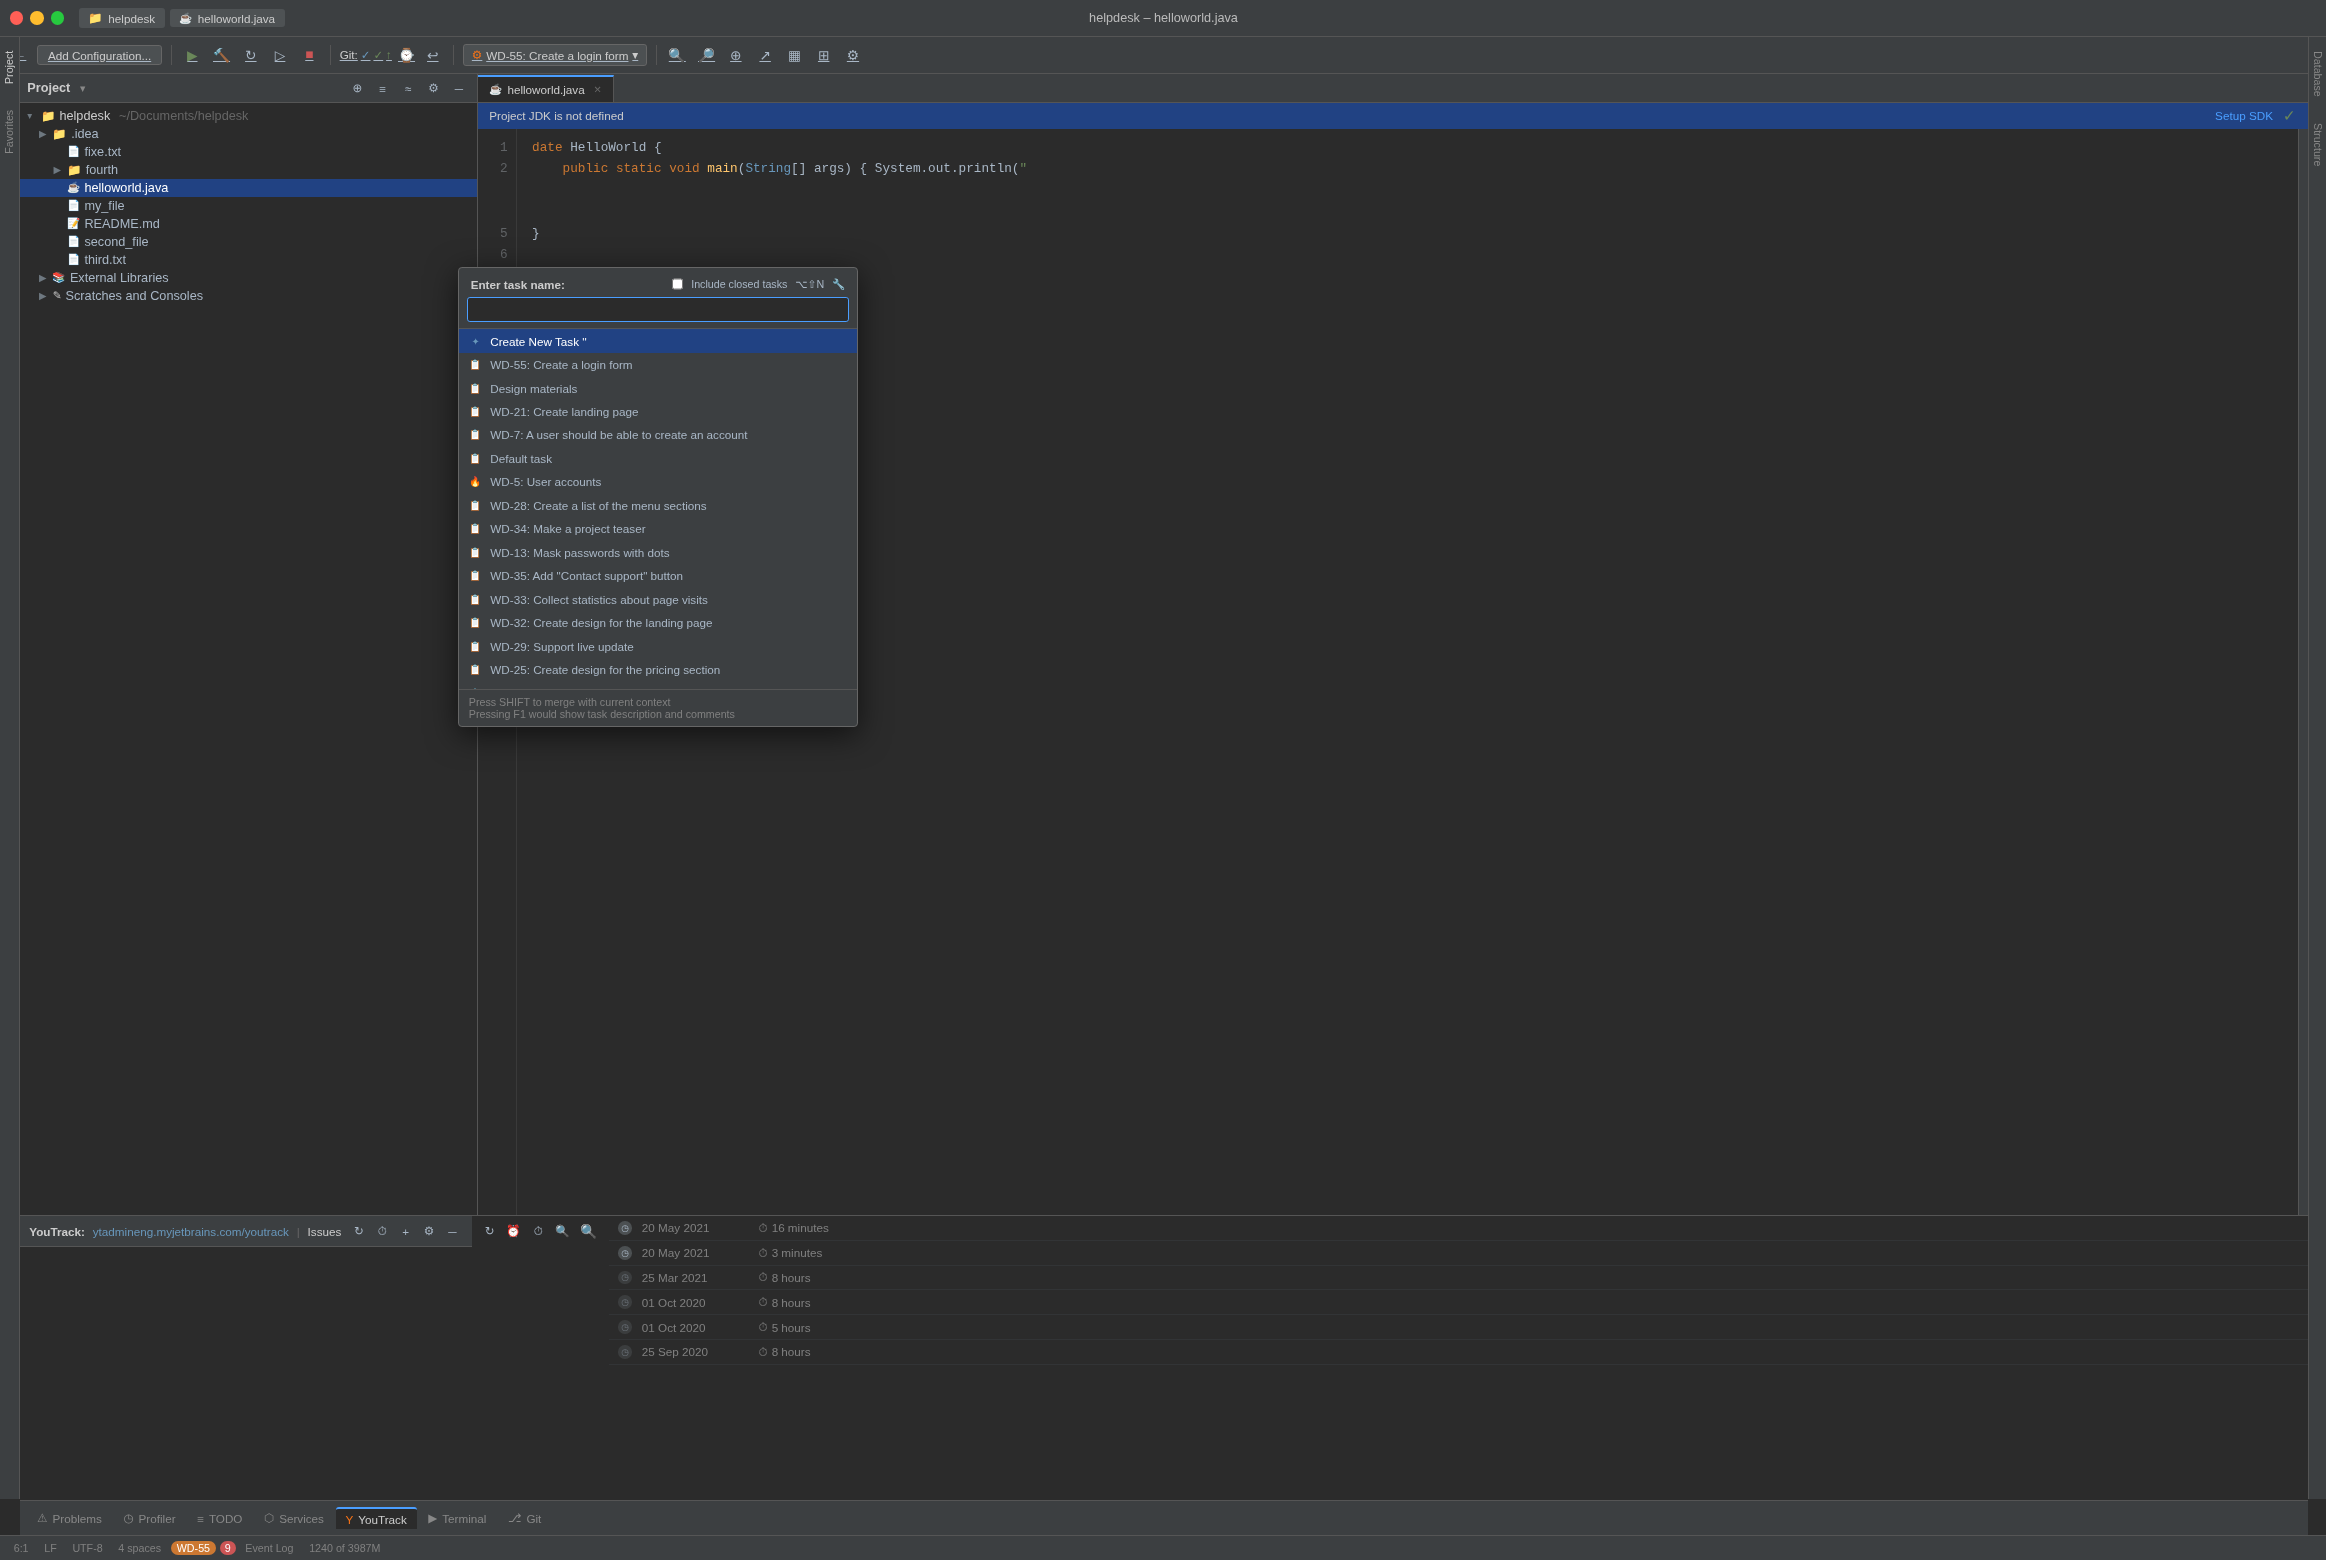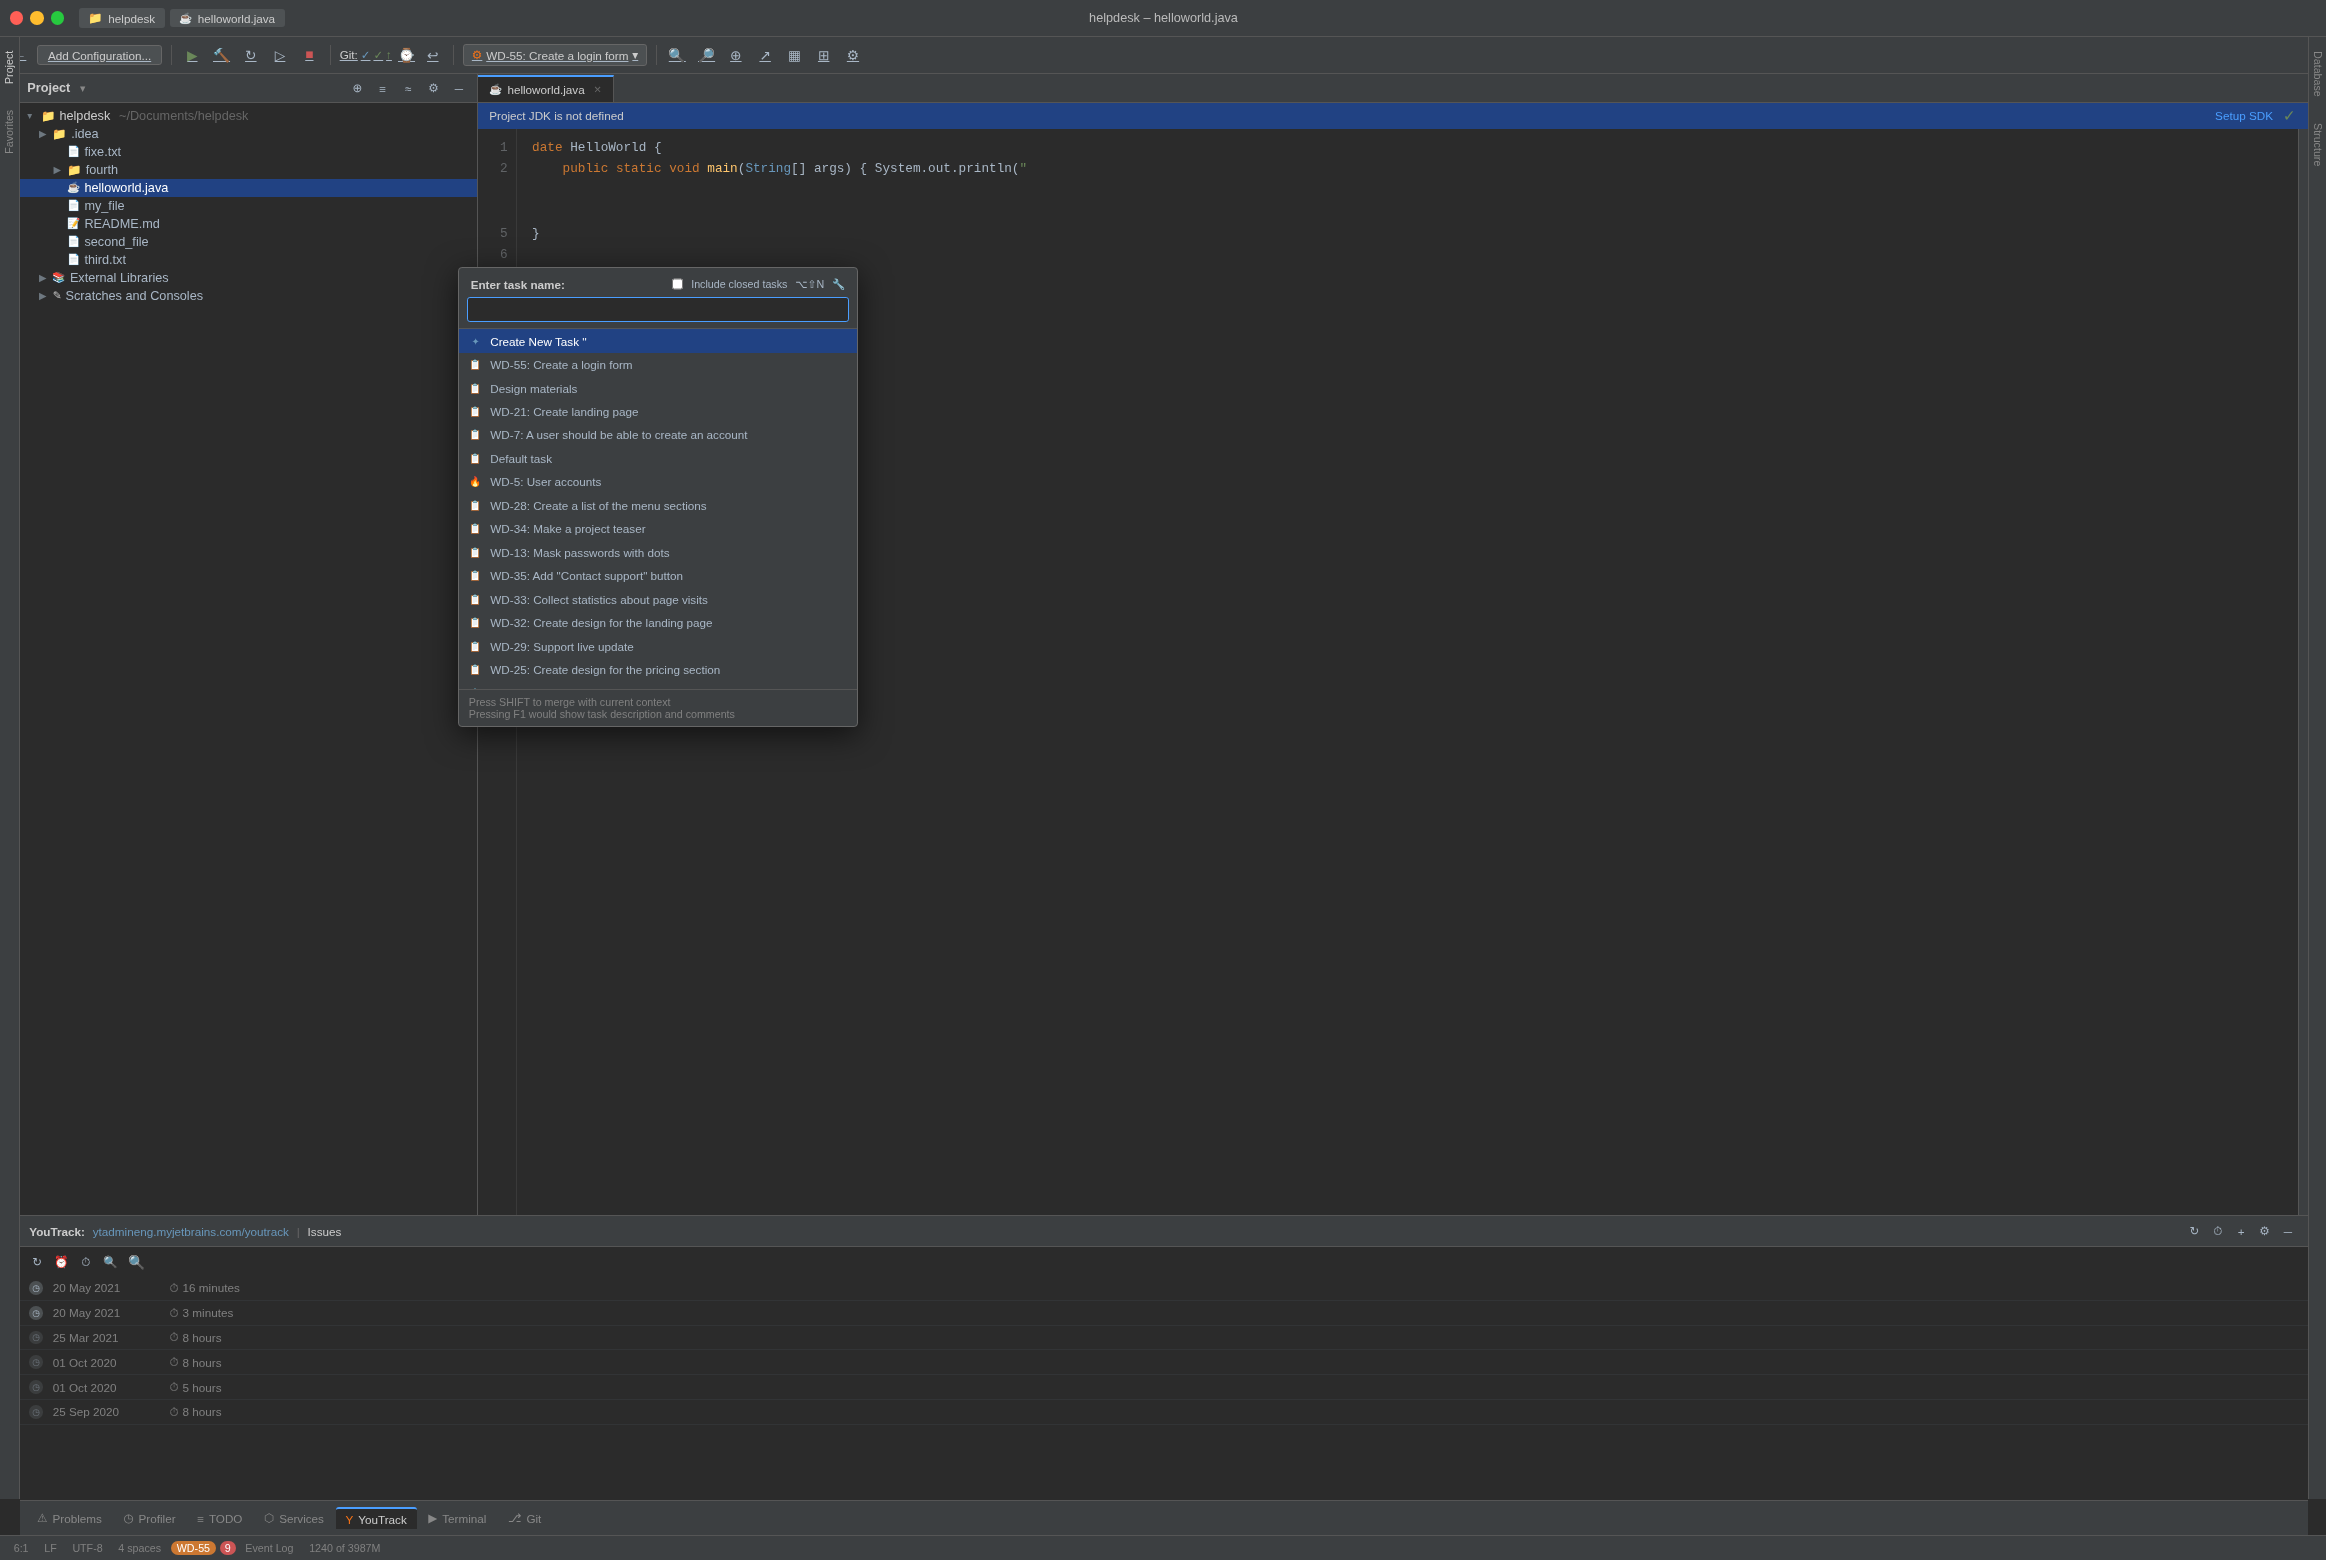--- a/index.html
+++ b/index.html
@@ -566,21 +566,21 @@
     .editor-and-tree {
       display: flex;
       flex: 1;
       overflow: hidden;
     }
 
     .bottom-panel {
       height: 283px;
       border-top: 1px solid #555;
       display: flex;
-      flex-direction: column;
+      flex-direction: row;
     }
   </style>
 </head>
 <body>
 
 <div class="title-bar">
   <div class="traffic-lights">
     <div class="traffic-light tl-close"></div>
     <div class="traffic-light tl-min"></div>
     <div class="traffic-light tl-max"></div>

